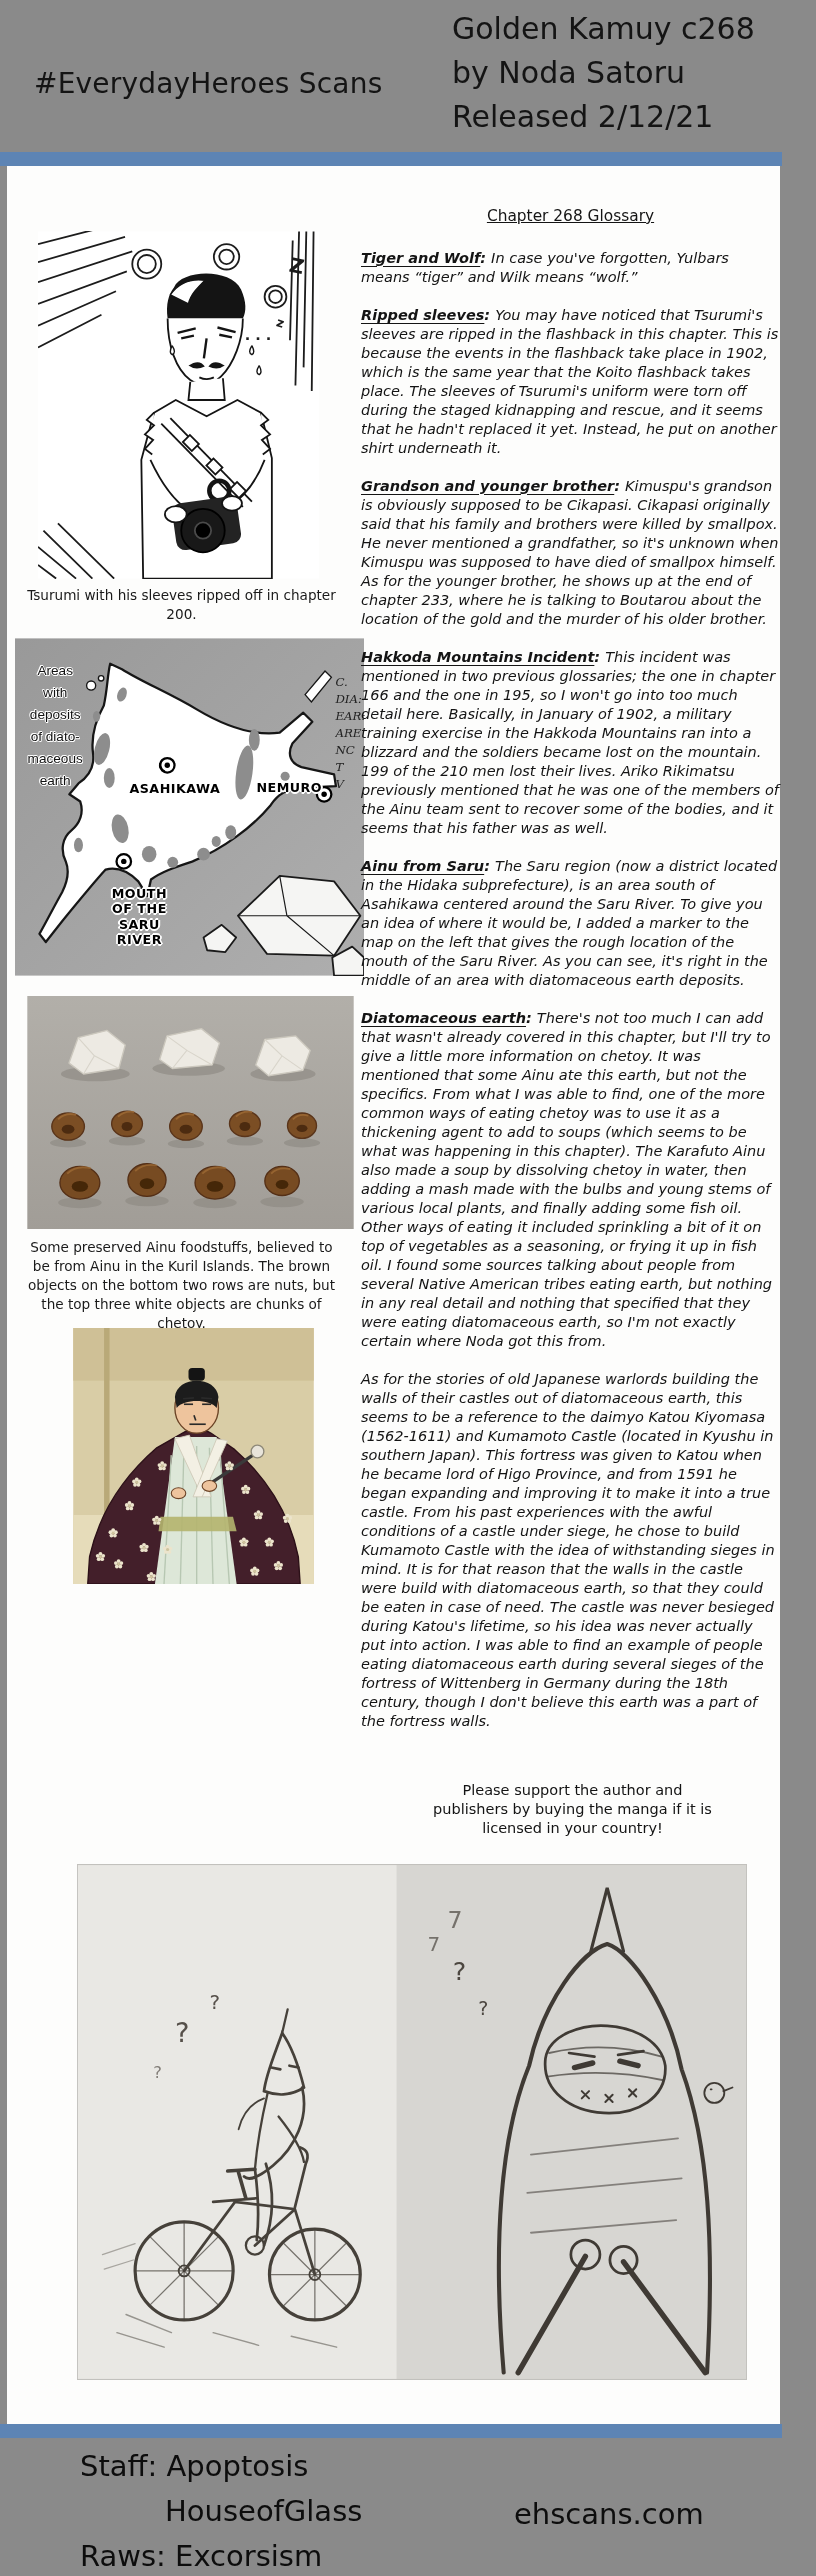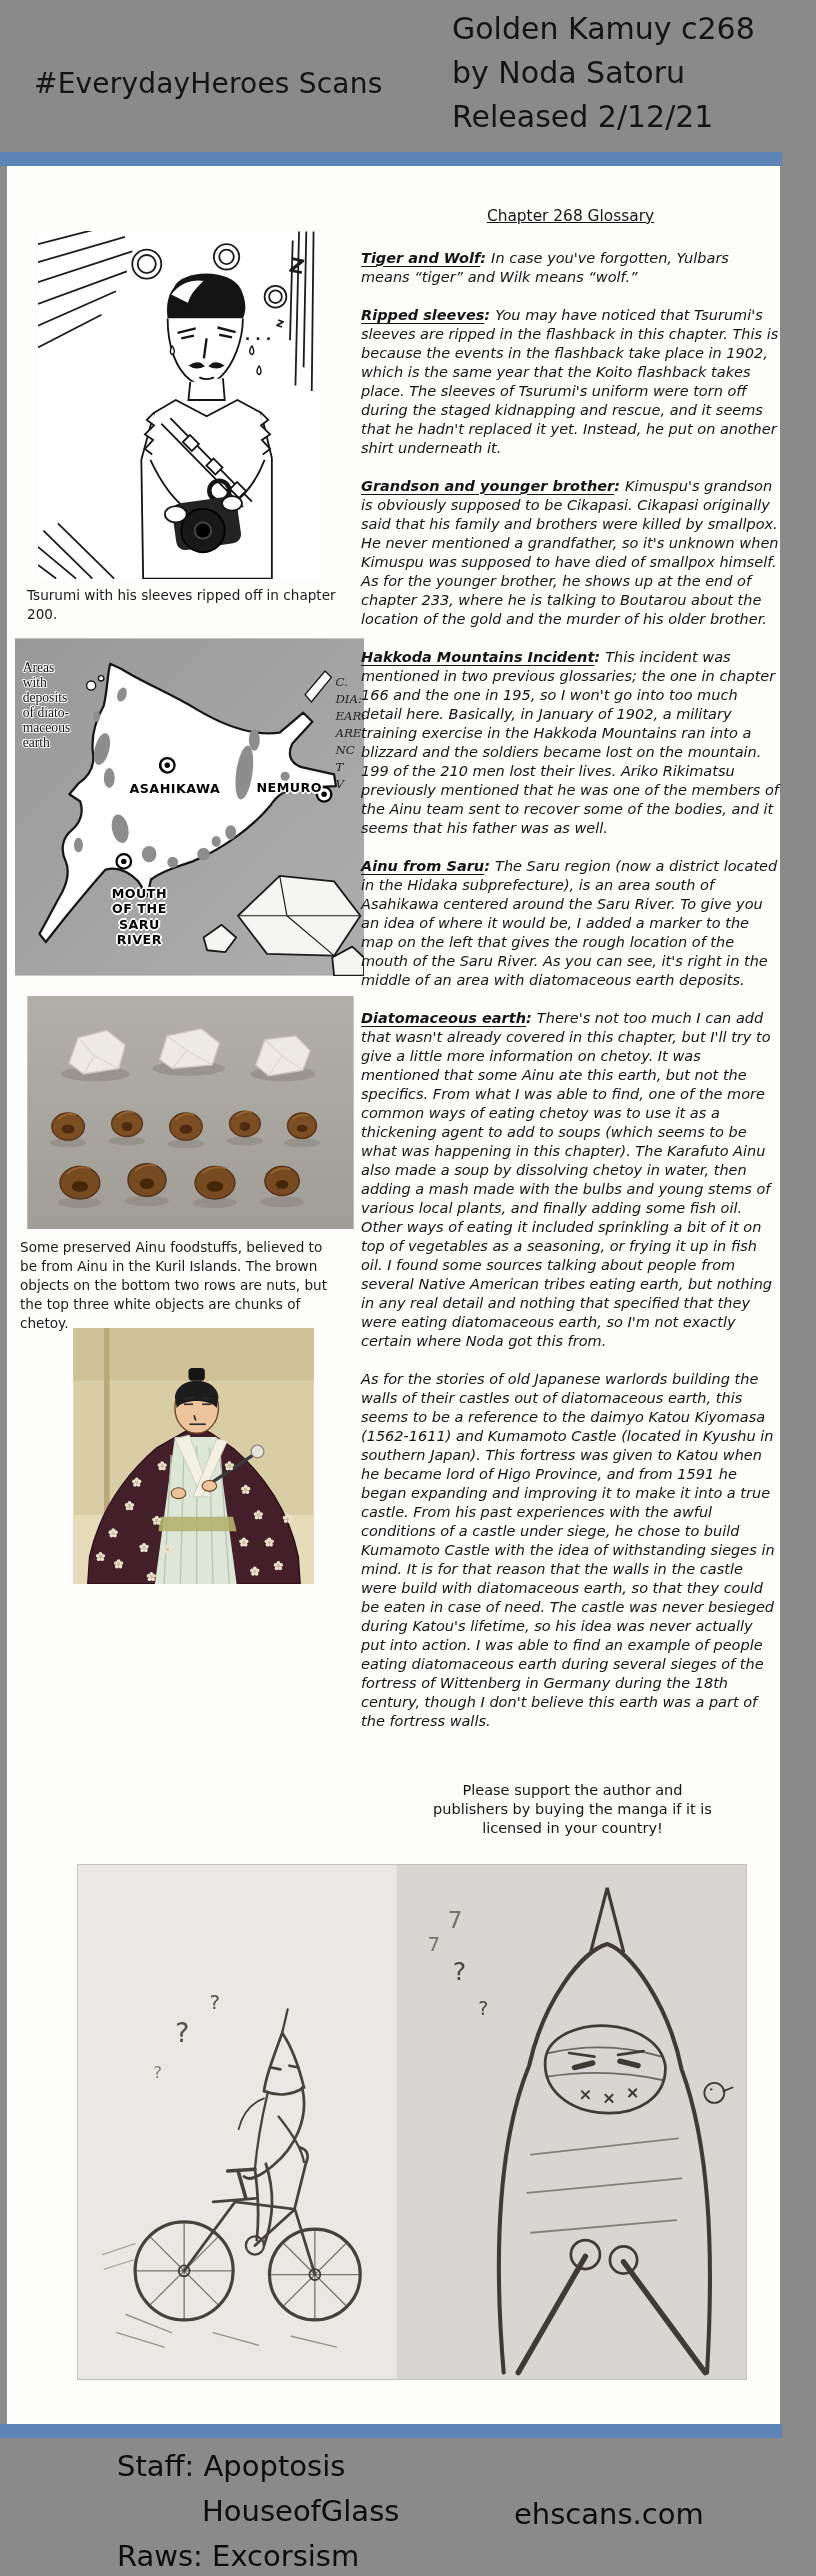--- a/index.html
+++ b/index.html
@@ -14,40 +14,40 @@
   .hright{left:452px;top:7.3px;width:303px;text-align:left;font-size:30px;line-height:44px;}
   
   .gloss{left:361px;top:207px;width:419px;}
   .gloss-title{text-align:center;font-size:15.4px;margin:0 0 23.6px 0;text-decoration:underline;}
   .entry{margin:0 0 19px 0;font-size:14.5px;line-height:19px;font-style:italic;}
   .entry b u{text-underline-offset:2.7px;}
   .support{left:428px;top:1781px;width:289px;text-align:center;font-weight:normal;
            font-size:14.5px;line-height:19px;}
   
   .imgblock svg{display:block;}
-  .caption{position:absolute;text-align:left;font-size:13.6px;line-height:19px;color:#1a1a1a;}
+  .caption{position:absolute;text-align:center;font-size:13.6px;line-height:19px;color:#1a1a1a;}
   .cap-tsurumi{left:27px;top:586px;width:309px;}
   .cap-food{left:20px;top:1238px;width:323px;}
   .cap-kiyo{left:36px;top:1594px;width:300px;}
   
   .map-wrap{left:15.4px;top:638px;width:349px;height:338px;}
-  .map-label{position:absolute;left:7.3px;top:22px;width:65px;
-             font-family:Liberation Serif, serif;font-size:13.6px;line-height:15px;
+  .map-label{position:absolute;left:7.3px;top:22px;width:65px;text-align:center;
+             font-family:Liberation Sans, sans-serif;font-size:13.6px;line-height:22px;
              white-space:pre-line;color:#111;
              text-shadow:-0.9px 0 #fff,0.9px 0 #fff,0 -0.9px #fff,0 0.9px #fff,0.9px 0.9px #fff,-0.9px -0.9px #fff;}
   .map-city{position:absolute;font-weight:bold;font-size:12.7px;letter-spacing:0.5px;color:#000;
             text-shadow:-1.8px 0 #fff,1.8px 0 #fff,0 -1.8px #fff,0 1.8px #fff,0.9px 0.9px #fff,-0.9px -0.9px #fff;}
   .map-asahikawa{left:114px;top:143px;}
   .map-nemuro{left:241px;top:142px;}
   .map-saru{left:92px;top:236px;width:64px;text-align:center;white-space:pre-line;line-height:15.4px;margin-top:12px;}
   .map-frag{position:absolute;left:320px;top:36px;width:33px;overflow:hidden;
             font-family:"DejaVu Serif","Liberation Serif",serif;font-style:italic;
             font-size:11.8px;line-height:17px;white-space:pre-line;color:#222;}
   
-  .f-line{font-size:29px;color:#0d0d0d;margin-left:37px;}
+  .f-line{font-size:29px;color:#0d0d0d;}
   .f1{left:80px;top:2449px;} .f2{left:165px;top:2494px;} .f3{left:80px;top:2539px;}
   .f-site{left:514px;top:2497px;font-size:29px;color:#0d0d0d;text-decoration:none;}
 </style>
 </head>
 <body>
 
 <div class="page">
 
   <div class="abs hleft">#EverydayHeroes Scans</div>
   <div class="abs hright">

